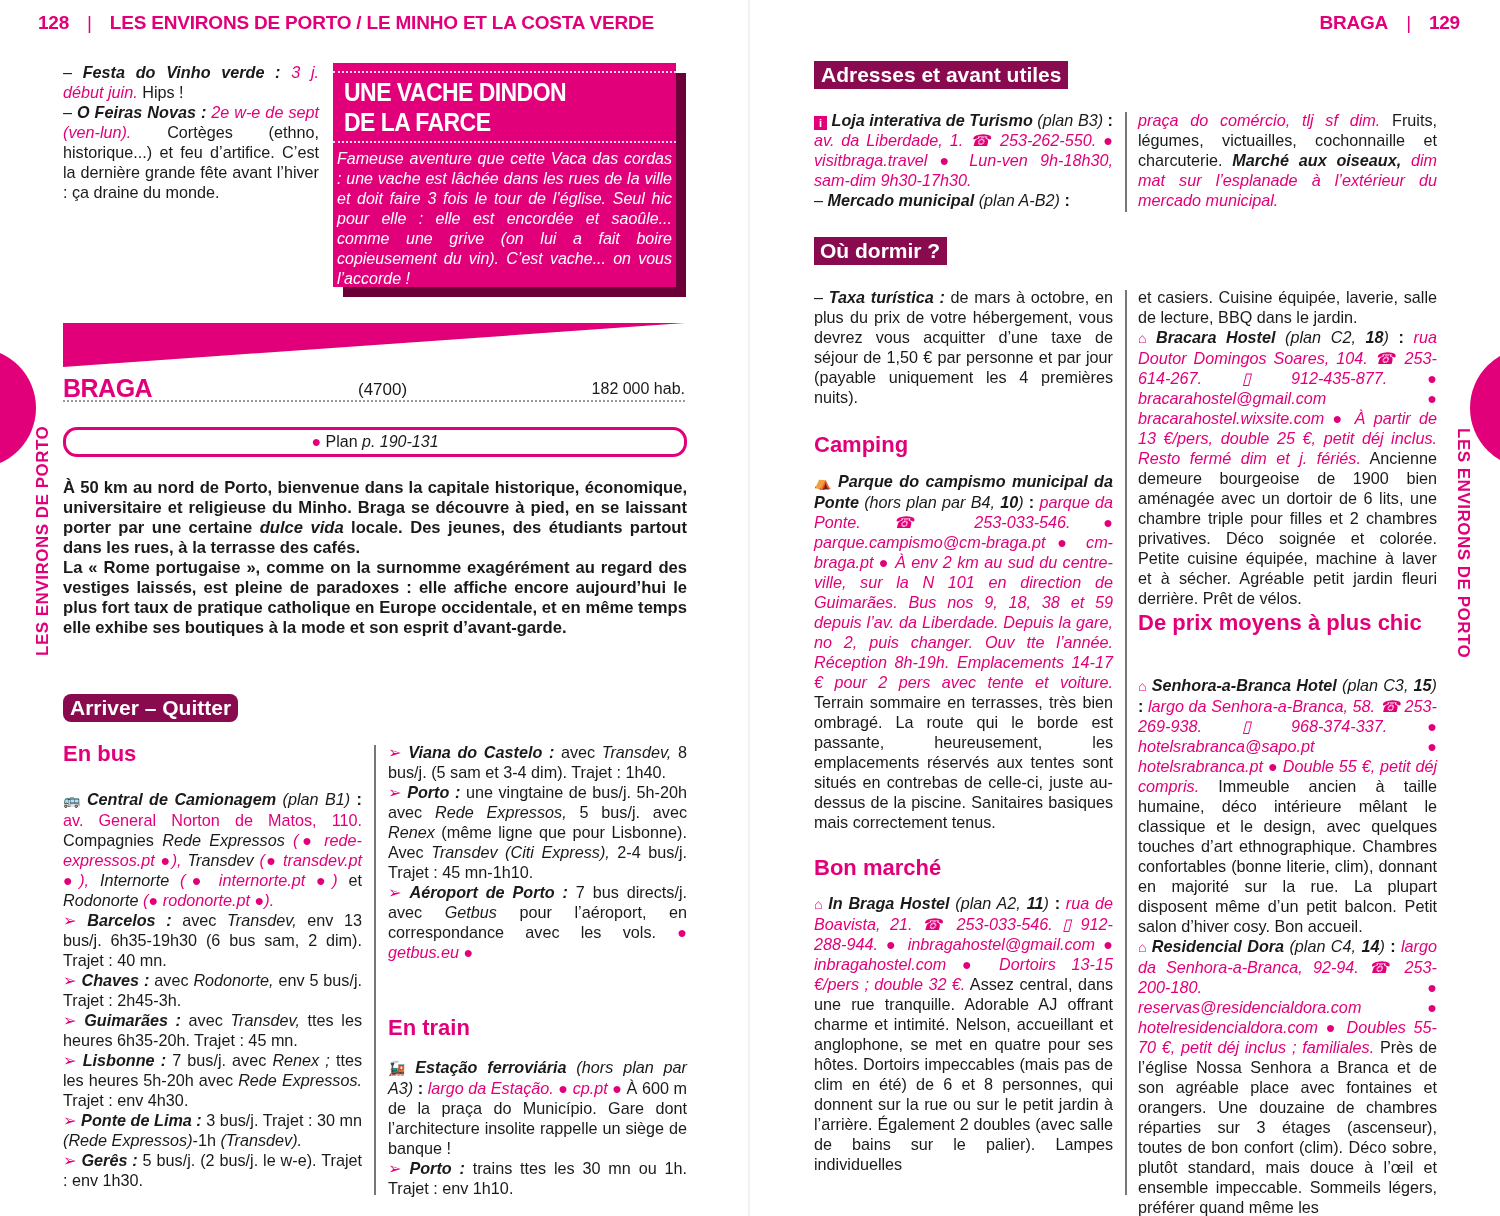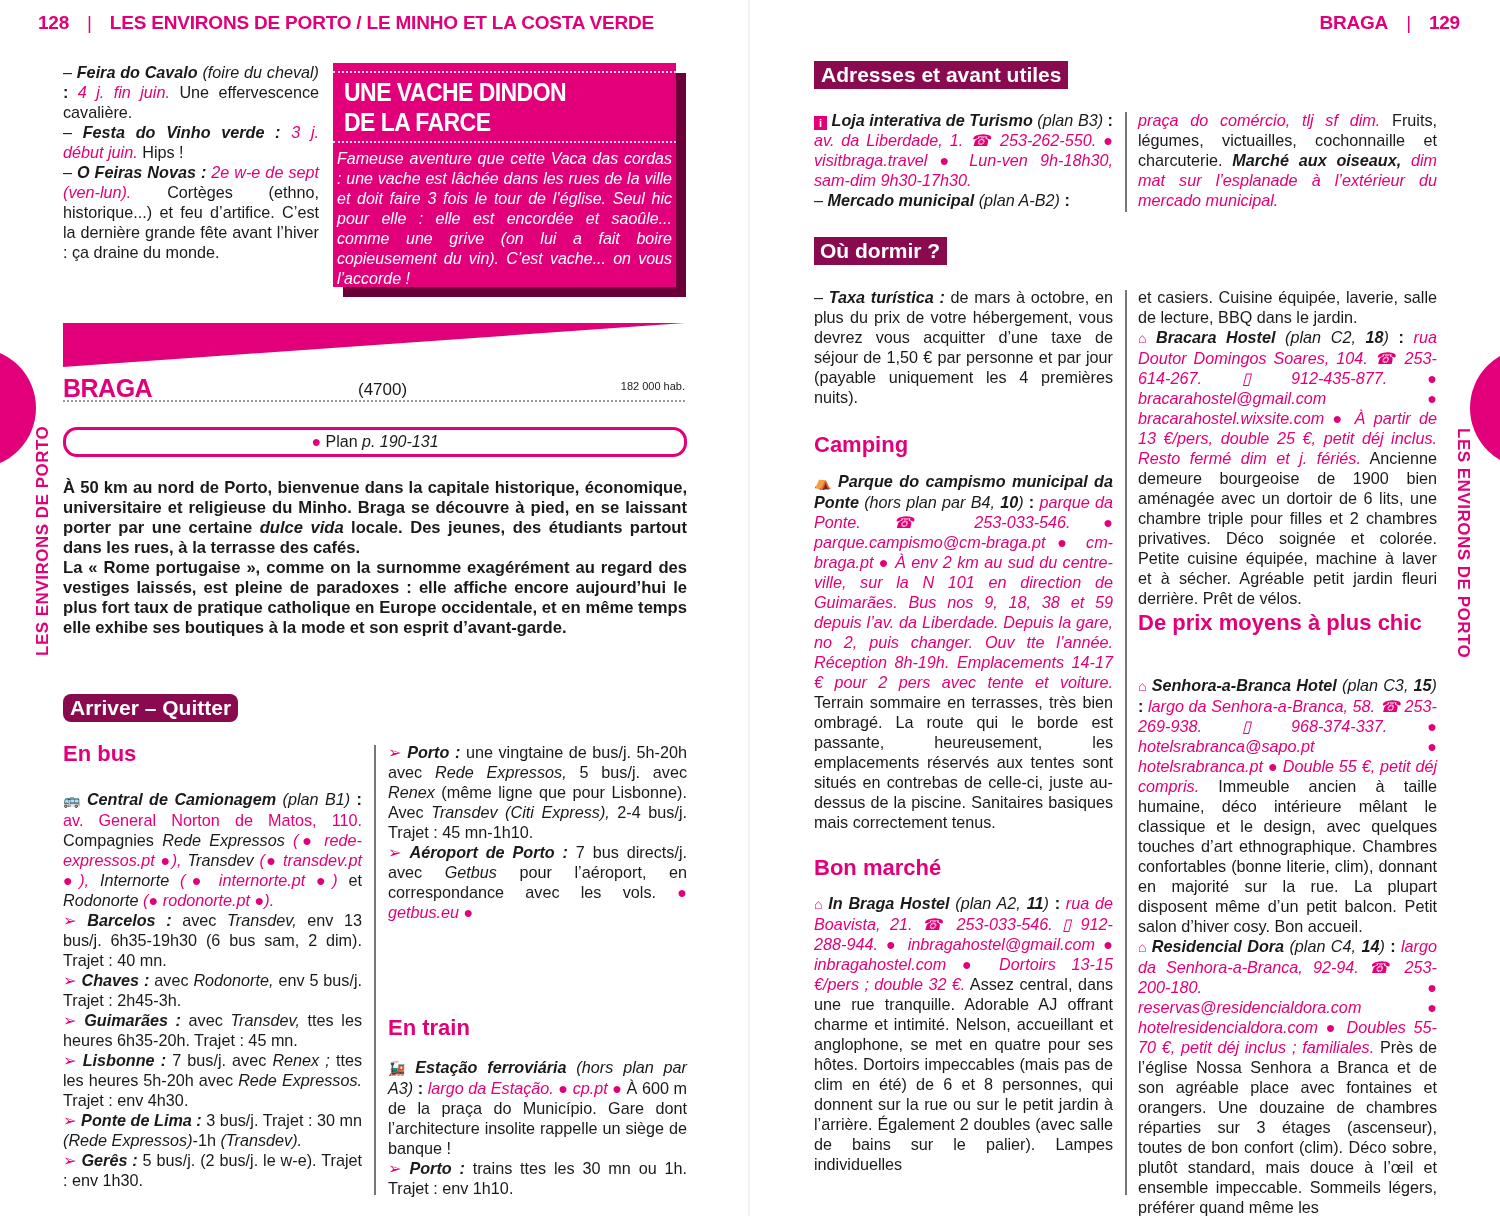--- a/index.html
+++ b/index.html
@@ -34,21 +34,21 @@
 
   .box { position:absolute; left:333px; top:63px; width:343px; height:224px; background:var(--pink); color:#fff; box-shadow:10px 10px 0 var(--dark); }
   .box .dots { border-top:2px dotted #fff; margin:0 0 0 0; opacity:.85; }
   .box h3 { font-size:25px; line-height:30px; font-weight:bold; padding:4px 12px 4px; letter-spacing:-0.6px; transform:scaleX(0.92); transform-origin:left; }
   .box .body { font-style:italic; font-size:16px; line-height:20px; padding:6px 4px; text-align:justify; }
 
   .wedge { position:absolute; left:63px; top:323px; width:622px; height:44px; background:var(--pink); clip-path:polygon(0 0,100% 0,0 100%); }
   .city { position:absolute; left:63px; top:374px; width:622px; height:28px; border-bottom:2px dotted #999; }
   .city .name { position:absolute; left:0; top:0; font-size:25px; font-weight:bold; color:var(--pink); letter-spacing:-0.5px; }
   .city .zip { position:absolute; left:295px; top:6px; font-size:17px; }
-  .city .pop { position:absolute; right:0; top:6px; font-size:11px; }
+  .city .pop { position:absolute; right:0; top:6px; font-size:16px; }
   .plan { position:absolute; left:63px; top:427px; width:624px; height:30px; border:3px solid var(--pink); border-radius:14px; text-align:center; font-size:16px; line-height:24px; }
 
   .intro { position:absolute; left:63px; top:478px; width:624px; font-size:16.6px; line-height:20px; font-weight:bold; text-align:justify; }
 
   .sec-bar { position:absolute; background:var(--plum); color:#fff; font-weight:bold; font-size:21px; line-height:28px; padding:0 7px; white-space:nowrap; }
   .sub { position:absolute; color:var(--pink); font-weight:bold; font-size:22px; line-height:28px; }
 
   .vrule { position:absolute; width:2px; background:#777; }
   .ico { display:inline-block; color:var(--pink); font-style:normal; }
   .ico-box { display:inline-block; width:13px; height:14px; background:var(--pink); color:#fff; font-size:11px; line-height:14px; text-align:center; font-weight:bold; vertical-align:-1px; font-style:normal; }
@@ -59,21 +59,20 @@
 <div class="gutter-line"></div>
 
 <div class="page" id="left">
   <div class="running-head">
     <span>128</span><span class="sep">|</span><span>LES ENVIRONS DE PORTO / LE MINHO ET LA COSTA VERDE</span>
   </div>
   <div class="thumb l"></div>
   <div class="side-label l">LES ENVIRONS DE PORTO</div>
 
   <div class="col" style="left:63px; top:62px; width:256px;">
-      <p><span>– </span><span class="bi">Feira do Cavalo</span><span class="i"> (foire du cheval)</span><span class="b"> : </span><span class="pki">4 j. fin juin.</span><span> Une effervescence cavalière.</span></p>
       <p><span>– </span><span class="bi">Festa do Vinho verde :</span><span class="pki"> 3 j. début juin.</span><span> Hips !</span></p>
       <p><span>– </span><span class="bi">O Feiras Novas :</span><span class="pki"> 2e w-e de sept (ven-lun).</span><span> Cortèges (ethno, historique...) et feu d’artifice. C’est la dernière grande fête avant l’hiver : ça draine du monde.</span></p>
     </div>
 
   <div class="box">
     <div style="height:8px"></div>
     <div class="dots"></div>
     <h3><span>UNE VACHE DINDON</span><br><span>DE LA FARCE</span></h3>
     <div class="dots"></div>
     <div class="body">Fameuse aventure que cette Vaca das cordas : une vache est lâchée dans les rues de la ville et doit faire 3 fois le tour de l’église. Seul hic pour elle : elle est encordée et saoûle... comme une grive (on lui a fait boire copieusement du vin). C’est vache... on vous l’accorde !</div>
@@ -102,20 +101,21 @@
       <p><span class="pk">➢ </span><span class="bi">Barcelos :</span><span> avec </span><span class="i">Transdev,</span><span> env 13 bus/j. 6h35-19h30 (6 bus sam, 2 dim). Trajet : 40 mn.</span></p>
       <p><span class="pk">➢ </span><span class="bi">Chaves :</span><span> avec </span><span class="i">Rodonorte,</span><span> env 5 bus/j. Trajet : 2h45-3h.</span></p>
       <p><span class="pk">➢ </span><span class="bi">Guimarães :</span><span> avec </span><span class="i">Transdev,</span><span> ttes les heures 6h35-20h. Trajet : 45 mn.</span></p>
       <p><span class="pk">➢ </span><span class="bi">Lisbonne :</span><span> 7 bus/j. avec </span><span class="i">Renex ;</span><span> ttes les heures 5h-20h avec </span><span class="i">Rede Expressos.</span><span> Trajet : env 4h30.</span></p>
       <p><span class="pk">➢ </span><span class="bi">Ponte de Lima :</span><span> 3 bus/j. Trajet : 30 mn </span><span class="i">(Rede Expressos)</span><span>-1h </span><span class="i">(Transdev).</span></p>
       <p><span class="pk">➢ </span><span class="bi">Gerês :</span><span> 5 bus/j. (2 bus/j. le w-e). Trajet : env 1h30.</span></p>
     </div>
 
   <div class="vrule" style="left:374px; top:745px; height:450px;"></div>
   <div class="col" style="left:388px; top:742px; width:299px;">
+      <p><span class="pk">➢ </span><span class="bi">Viana do Castelo :</span><span> avec </span><span class="i">Transdev,</span><span> 8 bus/j. (5 sam et 3-4 dim). Trajet : 1h40.</span></p>
       <p><span class="pk">➢ </span><span class="bi">Porto :</span><span> une vingtaine de bus/j. 5h-20h avec </span><span class="i">Rede Expressos,</span><span> 5 bus/j. avec </span><span class="i">Renex</span><span> (même ligne que pour Lisbonne). Avec </span><span class="i">Transdev (Citi Express),</span><span> 2-4 bus/j. Trajet : 45 mn-1h10.</span></p>
       <p><span class="pk">➢ </span><span class="bi">Aéroport de Porto :</span><span> 7 bus directs/j. avec </span><span class="i">Getbus</span><span> pour l’aéroport, en correspondance avec les vols. </span><span class="pki">● getbus.eu ●</span></p>
     </div>
 
   <div class="sub" style="left:388px; top:1014px;">En train</div>
   <div class="col" style="left:388px; top:1057px; width:299px;">
       <p><span class="ico" style="font-size: 14px;">🚂</span><span class="bi"> Estação ferroviária</span><span class="i"> (hors plan par A3)</span><span class="b"> : </span><span class="pki">largo da Estação. ● cp.pt ●</span><span> À 600 m de la praça do Município. Gare dont l’architecture insolite rappelle un siège de banque !</span></p>
       <p><span class="pk">➢ </span><span class="bi">Porto :</span><span> trains ttes les 30 mn ou 1h. Trajet : env 1h10.</span></p>
     </div>
 </div>

